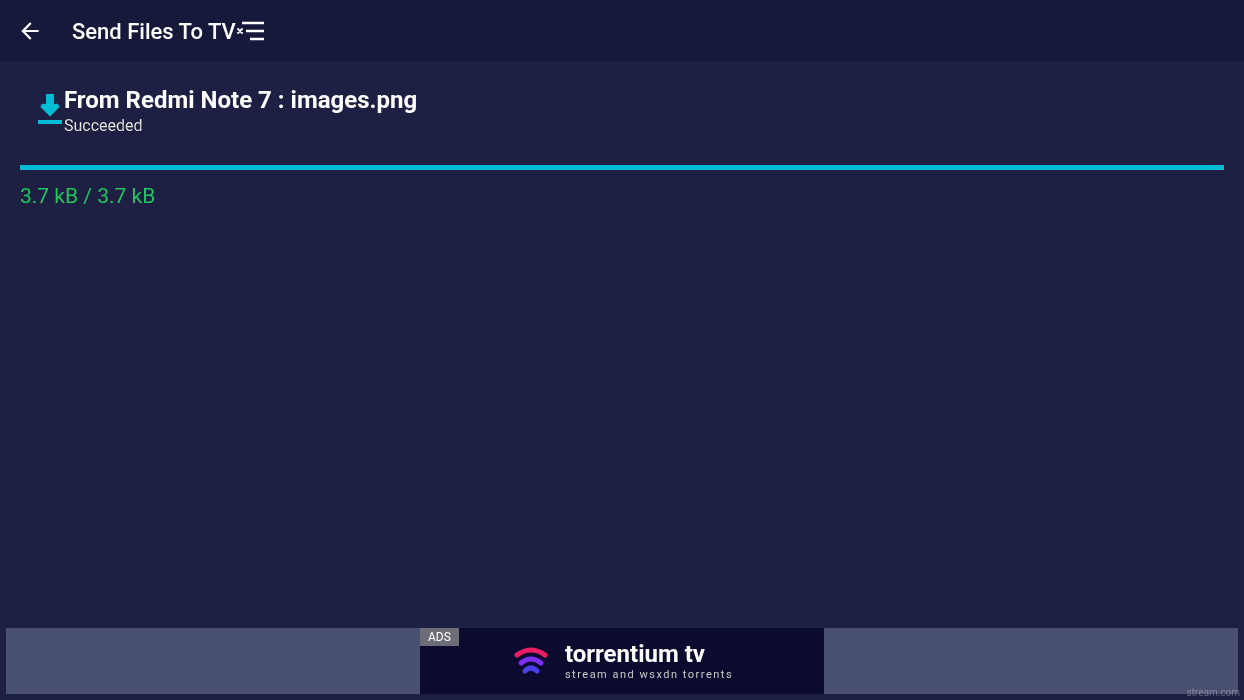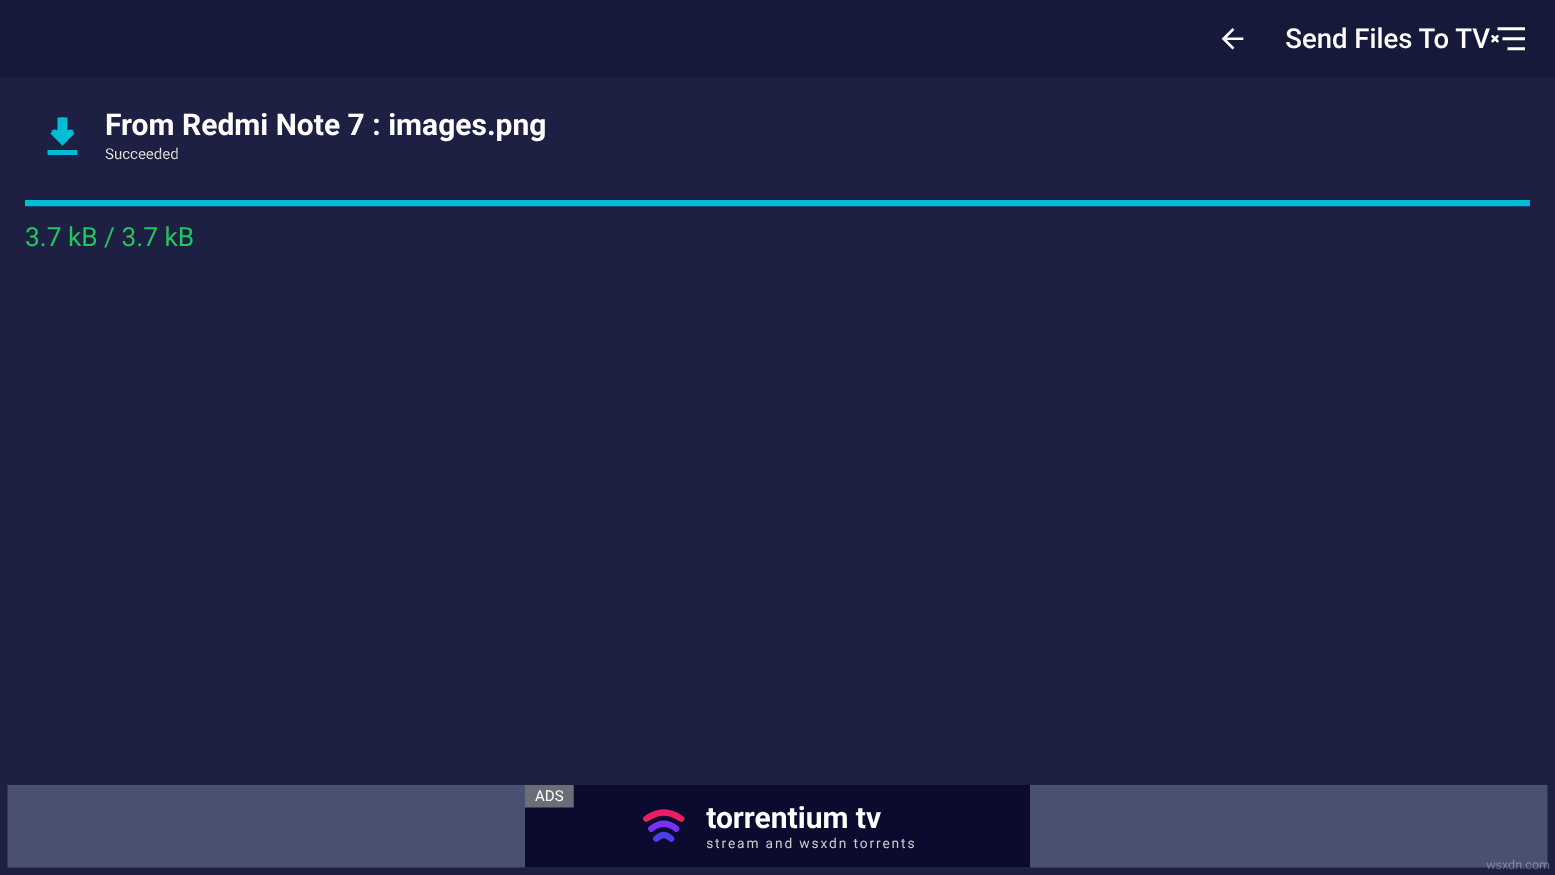--- a/index.html
+++ b/index.html
@@ -15,21 +15,21 @@
       color: #ffffff;
       overflow: hidden;
       position: relative;
     }
     .header {
       height: 62px;
       background: #17193a;
       display: flex;
       align-items: center;
       padding: 0 16px;
-      justify-content: flex-end;
+      justify-content: flex-start;
     }
     .header-left {
       display: flex;
       align-items: center;
       gap: 28px;
     }
     .back-arrow {
       width: 28px;
       height: 28px;
       display: flex;
@@ -48,40 +48,39 @@
       display: flex;
       align-items: center;
       justify-content: center;
       cursor: pointer;
       margin-right: 6px;
     }
     .transfer-item {
       padding: 24px 20px 0 36px;
       display: flex;
       align-items: flex-start;
-      gap: 20px;
     }
     .download-icon {
       width: 28px;
       margin-top: 6px;
       display: flex;
       flex-direction: column;
       align-items: center;
     }
     .transfer-info {
       flex: 1;
     }
     .transfer-title {
       font-size: 24px;
       font-weight: 700;
       color: #ffffff;
       margin-bottom: 2px;
     }
     .transfer-status {
-      font-size: 12px;
+      font-size: 16px;
       color: #ffffff;
       -webkit-text-stroke: 0.5px rgba(0,0,0,0.3);
       text-shadow: 0 0 1px rgba(0,0,0,0.4);
     }
     .progress-bar {
       height: 5px;
       background: #00bcd4;
       margin: 30px 20px 0 20px;
     }
     .size-text {
@@ -202,13 +201,13 @@
         <path d="M14 30 Q20 24 26 30" stroke="#4a3fe8" stroke-width="5" fill="none" stroke-linecap="round"></path>
       </svg>
     </div>
     <div class="ad-text">
       <div class="ad-brand">torrentium tv</div>
       <div class="ad-tagline">stream and wsxdn torrents</div>
     </div>
   </div>
 </div>
 
-<div class="watermark">wsxdn.com</div>
+<div class="watermark">stream.com</div>
 
 </body></html>

